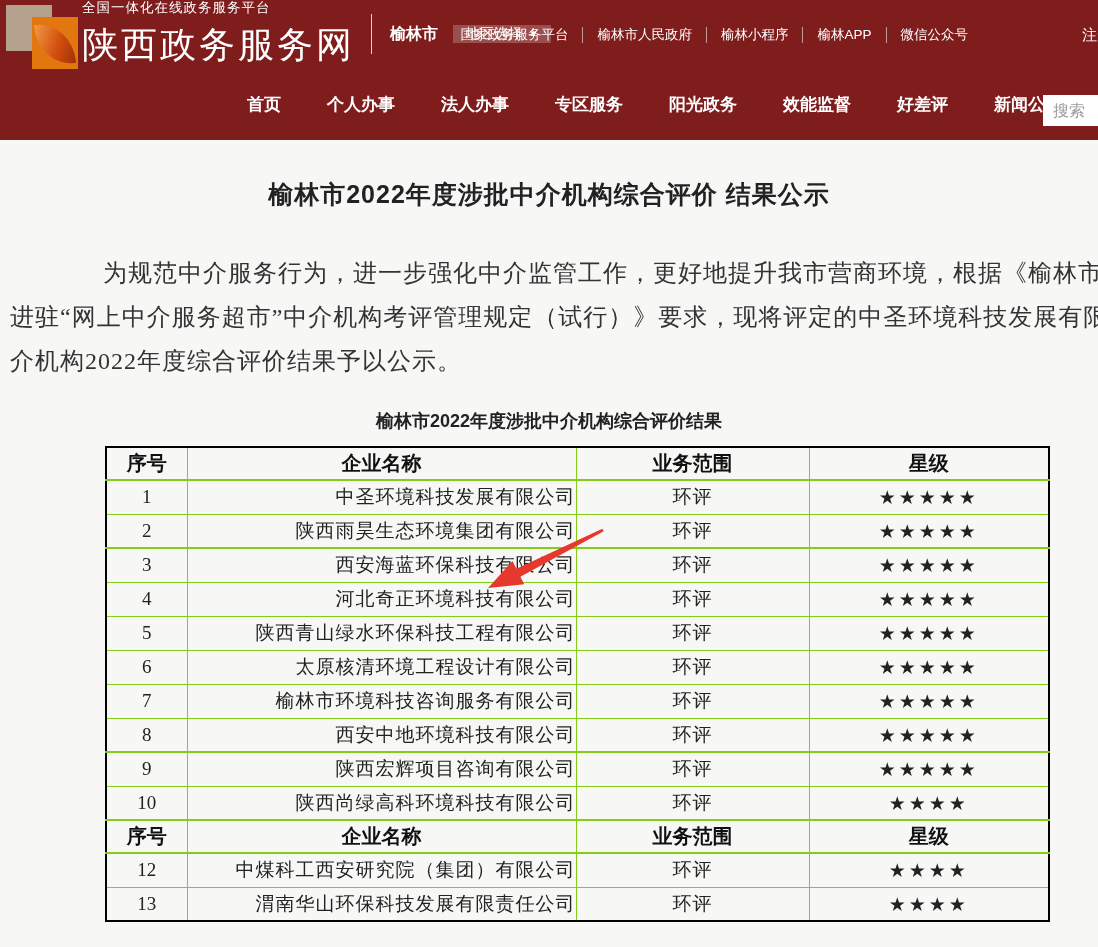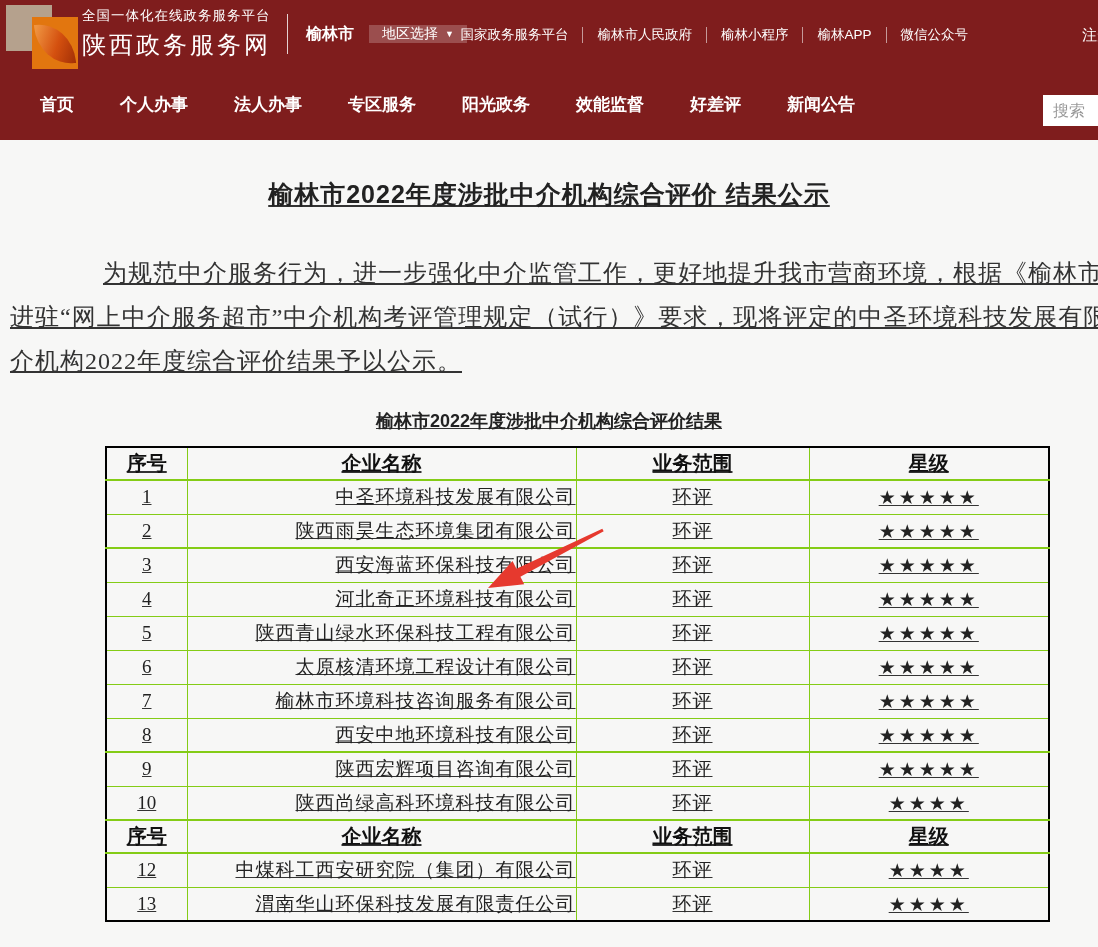--- a/index.html
+++ b/index.html
@@ -13,49 +13,49 @@
   .logo { position:relative; width:70px; height:70px; margin:4px 4px 0 6px; flex:0 0 auto; }
   .logo-tan { position:absolute; left:0; top:4px; width:46px; height:46px; background:#b5a18d; }
   .logo-orange { position:absolute; left:26px; top:16px; width:46px; height:52px; background:#e2760f; }
   .logo-leaf { position:absolute; left:30px; top:22px; width:38px; height:42px;
                border-radius:0 95% 0 95%;
                background:linear-gradient(115deg,#ef9440 5%,#d4500f 55%,#a22f06 100%);
                transform:rotate(-6deg); }
 
   .brand { display:flex; flex-direction:column; justify-content:center; margin-left:2px; }
   .brand-platform { font-size:13.5px; letter-spacing:1px; margin-bottom:4px; }
-  .brand-site { font-size:24px; letter-spacing:3px; font-weight:500; }
+  .brand-site { font-size:36px; letter-spacing:3px; font-weight:500; }
 
   .v-divider { width:1px; height:40px; background:rgba(255,255,255,.8); margin:0 18px 0 16px; }
 
   .city { font-size:16px; font-weight:bold; margin-right:15px; }
 
   .region-btn { background:rgba(255,255,255,.22); border:none; color:#fff; font-size:14px;
                 padding:0 13px; cursor:pointer; display:flex; align-items:center; gap:7px;
                 font-family:inherit; }
   .caret { font-size:9px; line-height:1; }
 
   .top-links { position:absolute; right:130px; top:26px; display:flex; align-items:center; font-size:13.5px; }
   .top-links .link { white-space:nowrap; cursor:pointer; }
   .top-links .sep { width:1px; height:16px; background:rgba(255,255,255,.55); margin:0 14px; }
   .register { position:absolute; right:-14px; top:26px; font-size:15px; white-space:nowrap; cursor:pointer; }
 
-  .header-nav { height:72px; display:flex; align-items:center; padding-left:30px; position:relative; }
+  .header-nav { height:72px; display:flex; align-items:center; padding-left:30px; position:relative;justify-content:flex-end; }
   .nav-item { font-size:17px; font-weight:bold; color:#fff; padding:0 10px; margin-right:26px;
               white-space:nowrap; cursor:pointer; }
 
   .search-box { position:absolute; right:-18px; top:27px; width:73px; height:31px; background:#fff;
                 display:flex; align-items:center; }
   .search-input { border:none; outline:none; width:100%; height:100%; padding-left:10px;
                   font-size:16px; color:#999; background:transparent; font-family:inherit; }
   .search-input::placeholder { color:#999; opacity:1; }
 
   
   .content { position:relative; width:100%; height:663px; background:#f7f7f6;
-             font-family:"Liberation Serif", serif; color:#333;text-decoration:underline; }
+             font-family:"Liberation Serif", serif; color:#333; }
   .doc-title { padding-top:38px; text-align:center; font-size:25px; font-weight:bold; color:#222;
                font-family:"Liberation Sans", sans-serif; letter-spacing:1px; white-space:nowrap; }
   .paragraph { margin-top:40px; margin-left:10px; font-size:24px; letter-spacing:1px; color:#333; }
   .paragraph .pline { white-space:nowrap; line-height:44px; }
   .paragraph .pline.indent { padding-left:93px; }
 
   .table-caption { margin-top:26px; text-align:center; font-size:18px; font-weight:bold; color:#222;
                    font-family:"Liberation Sans", sans-serif; white-space:nowrap; }
 
   table.eval { border-collapse:collapse; margin:13px 0 0 105px; width:943px; table-layout:fixed;

